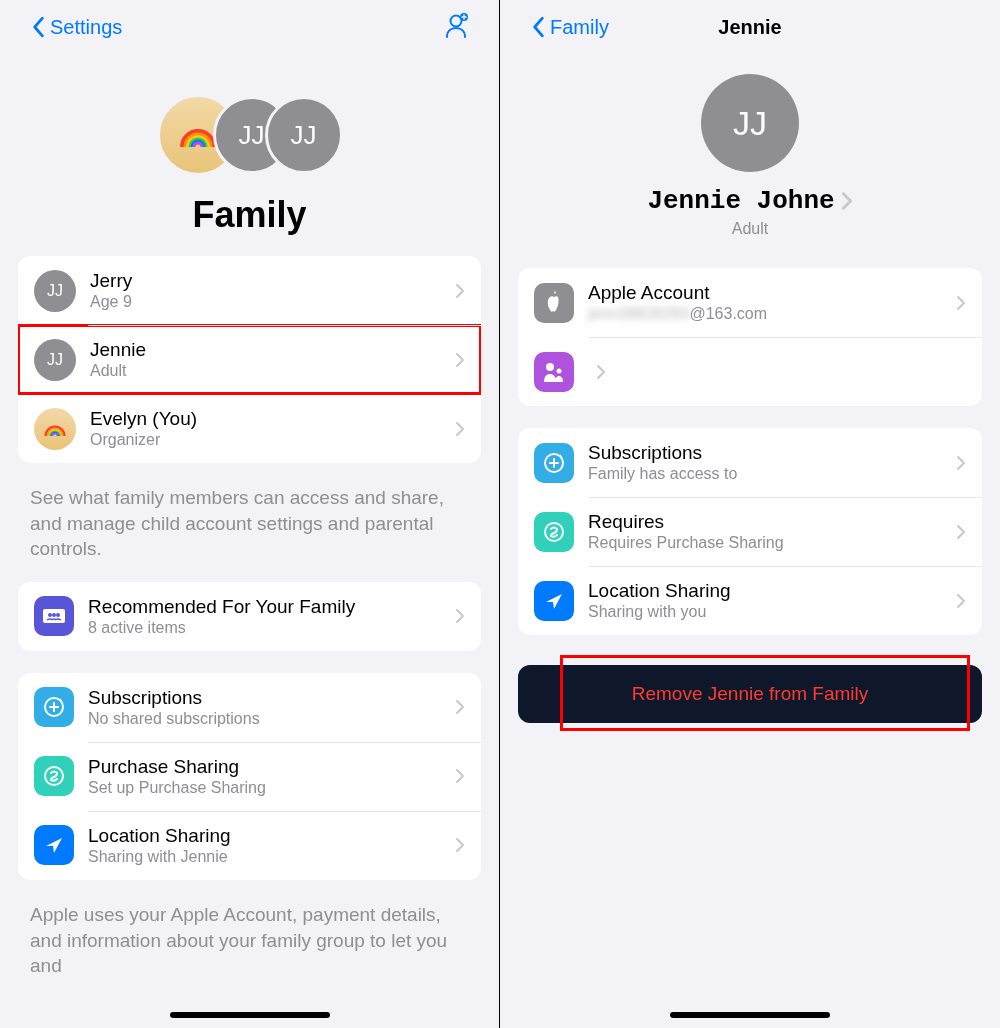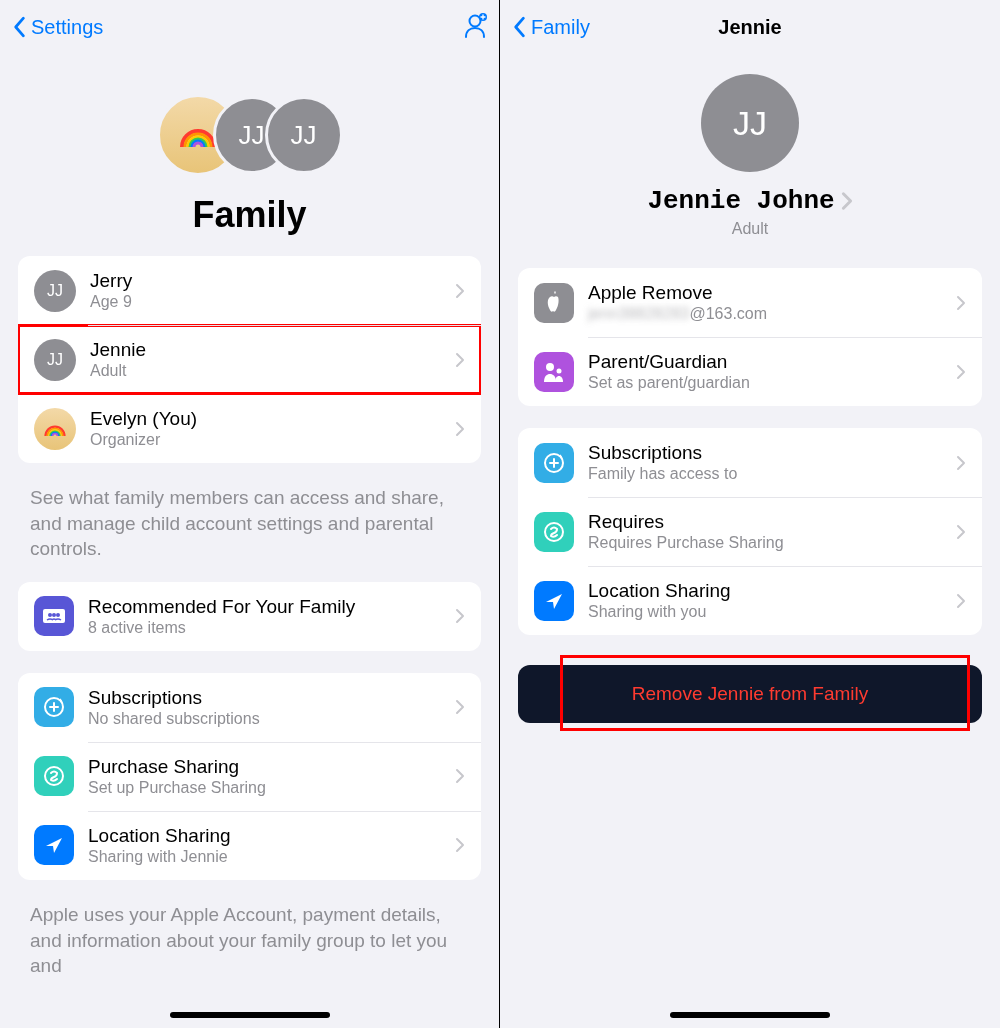--- a/index.html
+++ b/index.html
@@ -17,21 +17,21 @@
   background: #f2f2f7;
   position: relative;
   overflow: hidden;
 }
 .phone-left { border-right: 1px solid #000; }
 
 .navbar {
   height: 54px;
   display: flex;
   align-items: center;
-  padding: 0 11px;
+  padding: 0 30px;
   position: relative;
 }
 .nav-back {
   display: flex;
   align-items: center;
   color: #007aff;
   font-size: 20px;
   cursor: pointer;
 }
 .nav-back svg { width: 16px; height: 22px; margin-right: 4px; }
@@ -415,42 +415,38 @@
   </div>
 
   <div class="group">
     <div class="row">
       <div class="row-icon" style="background:#8e8e93">
         <svg width="22" height="24" viewBox="0 0 22 24">
             <path d="M15 6c-1-1-3-1-4 0-1-1-3-1-4 0C4 8 4 14 7 19c1 2 2 2 3 1 1 1 2 1 3-1 3-5 3-11 2-13zm-3-3c1-1 1-2 0-3-1 1-1 2 0 3z" fill="#fff"></path>
           </svg>
       </div>
       <div class="row-body">
-        <div class="row-title">Apple Remove</div>
+        <div class="row-title">Apple Account</div>
         <div class="row-sub"><span style="filter:blur(3px);opacity:.6">jenn38828283</span>@163.com</div>
       </div>
       <div class="chevron">
           <svg viewBox="0 0 10 16">
             <path d="M2 2 L8 8 L2 14" stroke="currentColor" stroke-width="2" fill="none" stroke-linecap="round" stroke-linejoin="round"></path>
           </svg>
         </div>
     </div>
     <div class="row">
       <div class="row-icon" style="background:#af52de">
         <svg width="26" height="24" viewBox="0 0 26 24">
             <circle cx="9" cy="7" r="4" fill="#fff"></circle>
             <path d="M3 22 C3 16 6 14 9 14 C12 14 15 16 15 22 Z" fill="#fff"></path>
             <circle cx="18" cy="11" r="2.5" fill="#fff"></circle>
             <path d="M14 22 C14 18 16 16 18 16 C20 16 22 18 22 22 Z" fill="#fff"></path>
           </svg>
       </div>
-      <div class="row-body">
-        <div class="row-title">Parent/Guardian</div>
-        <div class="row-sub">Set as parent/guardian</div>
-      </div>
       <div class="chevron">
           <svg viewBox="0 0 10 16">
             <path d="M2 2 L8 8 L2 14" stroke="currentColor" stroke-width="2" fill="none" stroke-linecap="round" stroke-linejoin="round"></path>
           </svg>
         </div>
     </div>
   </div>
 
   <div class="group">
     <div class="row">

